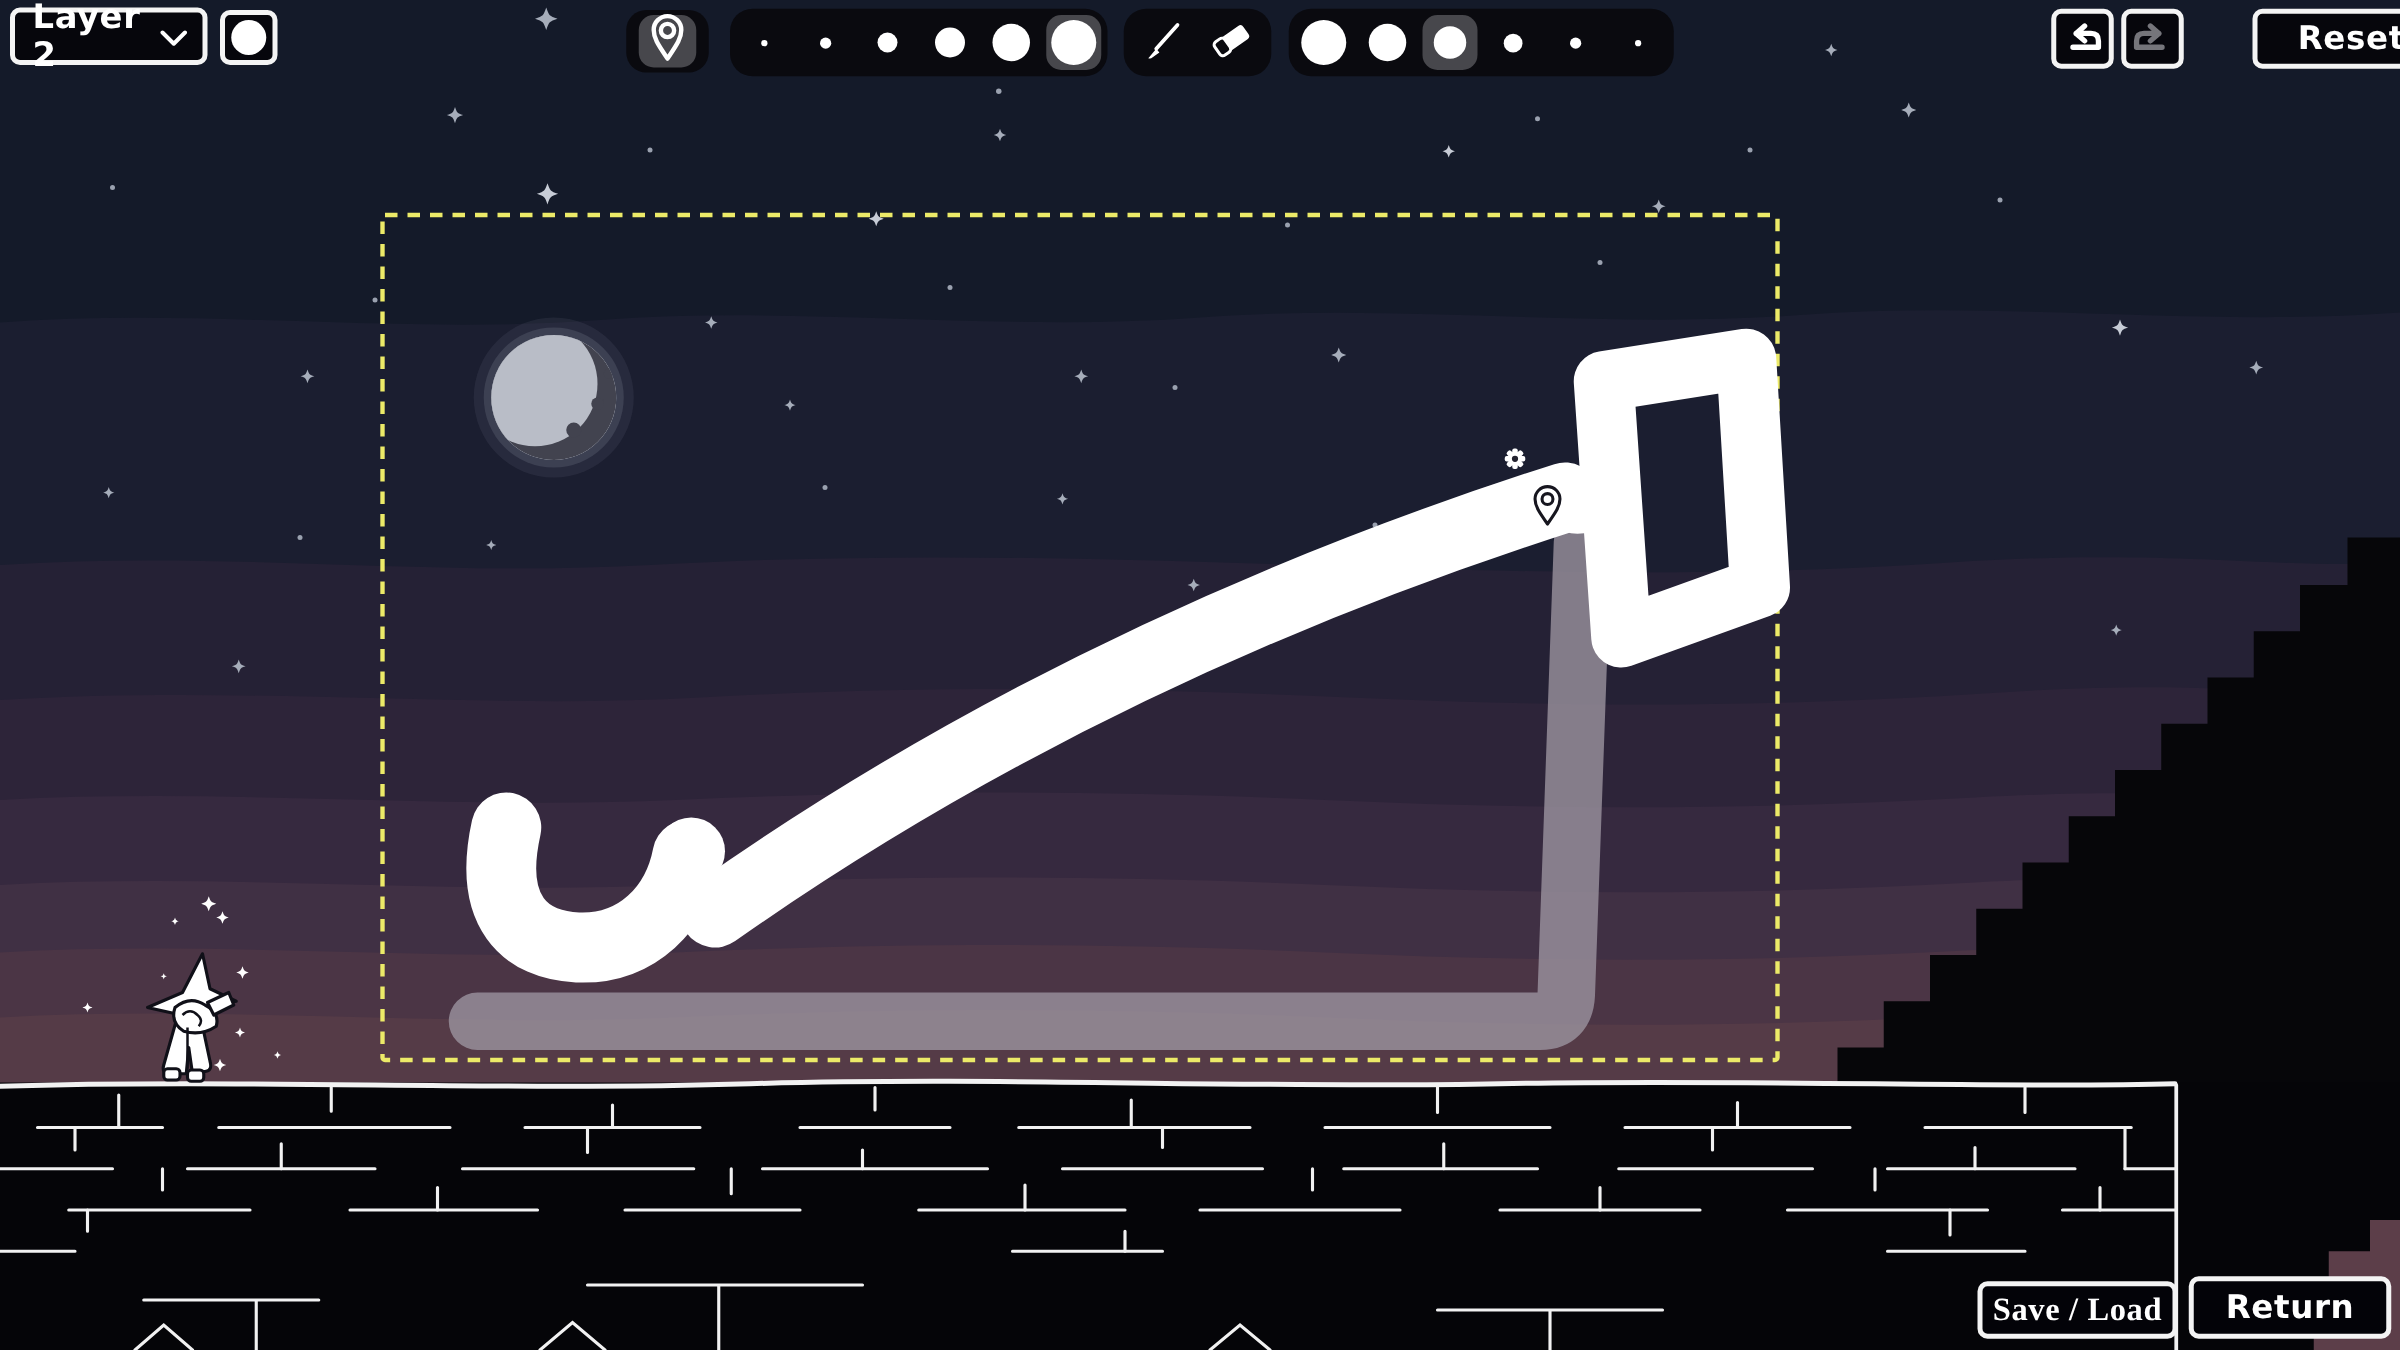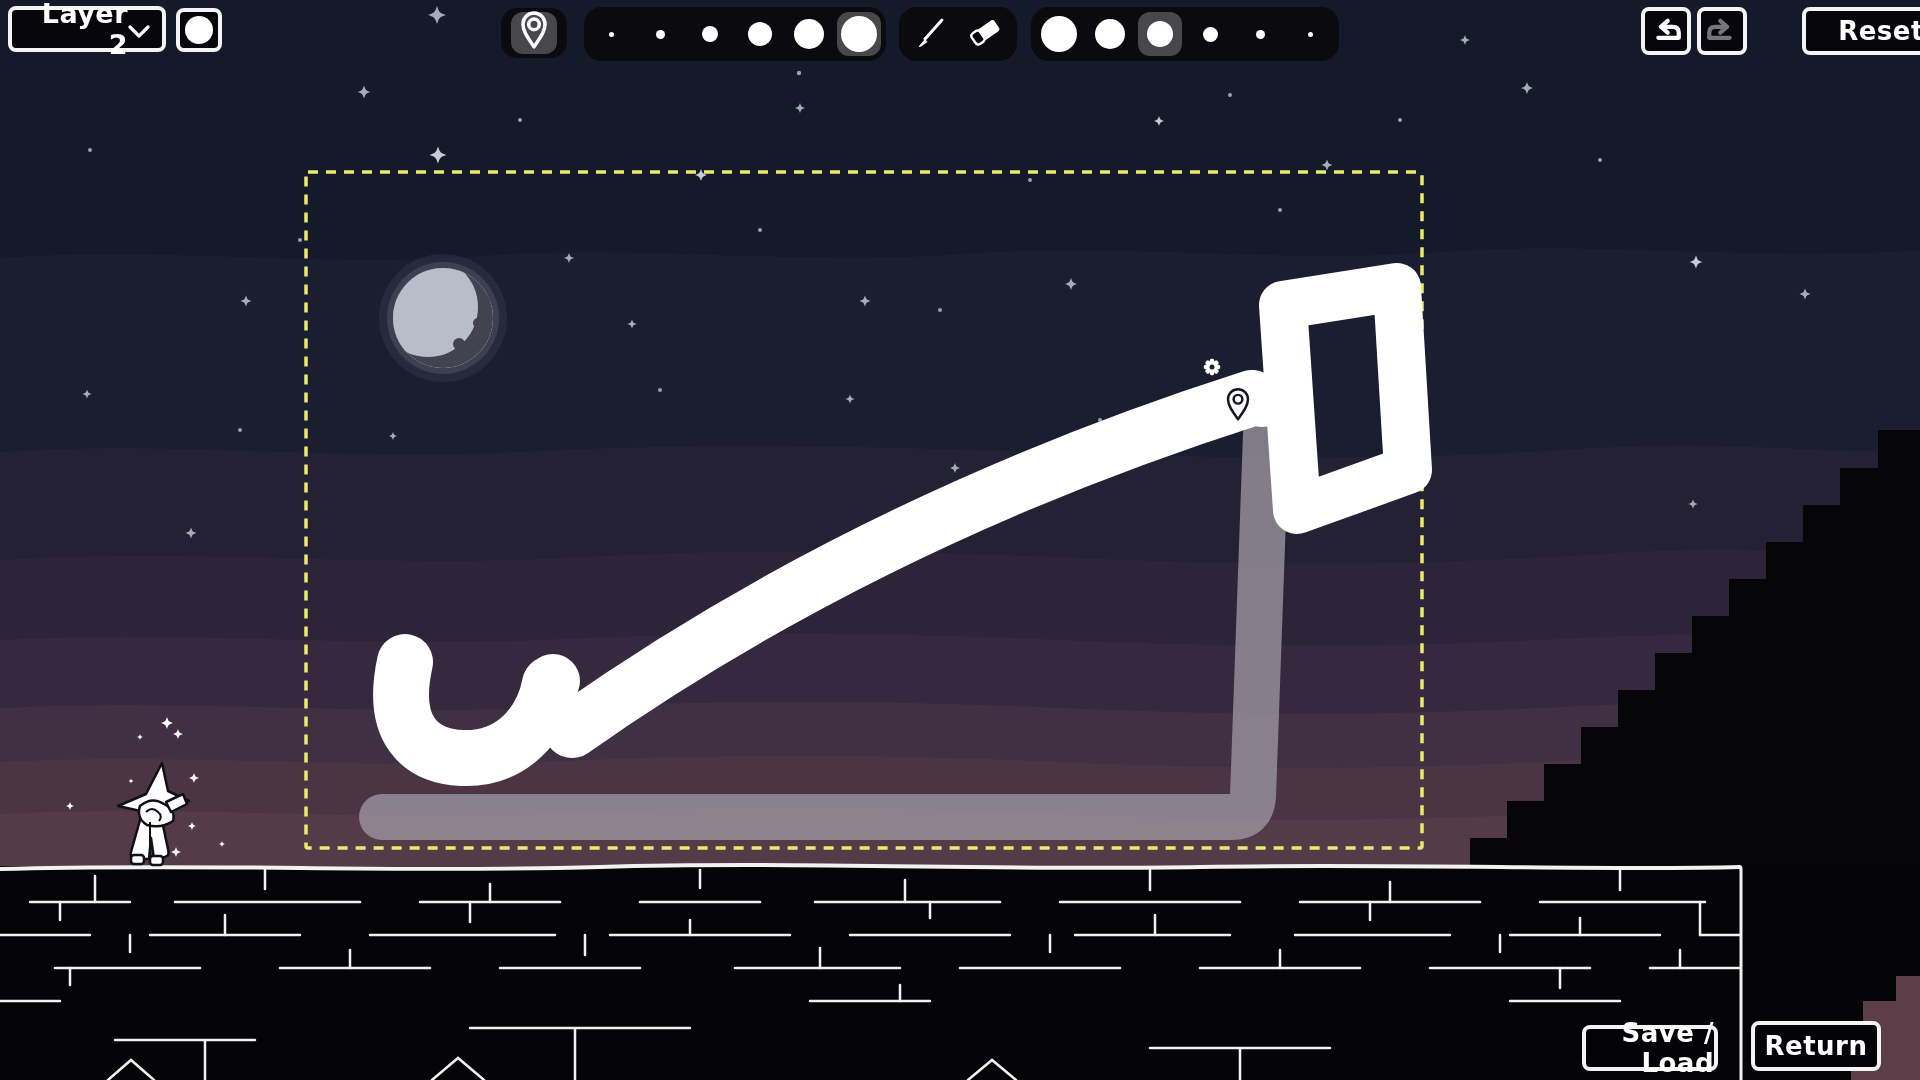--- a/index.html
+++ b/index.html
@@ -1,18 +1,18 @@
 <!DOCTYPE html>
 <html><head>
 <meta charset="utf-8">
 <style>
   html,body{margin:0;padding:0;background:#000;}
   .stage{position:relative;width:1920px;height:1080px;overflow:hidden;
          background:#141a29;font-family:"DejaVu Sans","Liberation Sans",sans-serif;
-         -webkit-user-select:none;user-select:none;text-align:right;}
+         -webkit-user-select:none;user-select:none;}
   .stage svg.scene{position:absolute;left:0;top:0;}
 
   
   .hd-btn{position:absolute;box-sizing:border-box;background:#06060c;border:4px solid #f4f4f4;
           border-radius:8px;color:#fff;display:flex;align-items:center;justify-content:center;
           font-weight:bold;font-size:26px;letter-spacing:.5px;cursor:pointer;}
   .hd-btn.small-icon svg{display:block;}
 
   
   .layer-dd{left:8px;top:6px;width:158px;height:46px;justify-content:space-between;
@@ -32,22 +32,22 @@
   .dot-slot.selected{background:#47474c;}
   .dot{background:#fff;border-radius:50%;display:block;}
   .tool-slot{width:46px;height:46px;display:flex;align-items:center;justify-content:center;cursor:pointer;}
 
   
   .undo-btn{left:1641px;top:7px;width:50px;height:48px;}
   .redo-btn{left:1697px;top:7px;width:50px;height:48px;}
   .reset-btn{left:1754px;top:7px;width:158px;height:48px;margin-left:48px;}
 
   
-  .save-btn{left:1582px;top:1025px;width:136px;height:46px;background:#030308;}
-  .return-btn{left:1751px;top:1021px;width:130px;height:50px;background:#030308;}
+  .save-btn{left:1582px;top:1025px;width:160px;height:46px;background:#030308;font-family:Liberation Serif, serif;}
+  .return-btn{left:1751px;top:1021px;width:162px;height:50px;background:#030308;}
 </style>
 </head>
 <body>
 
 <div class="stage">
 
   <div>
   <svg class="scene" width="1920" height="1080" viewBox="0 0 1920 1080">
     <defs>
       <path id="spark" d="M0 -10 C2.6 -2.6 2.6 -2.6 10 0 C2.6 2.6 2.6 2.6 0 10 C-2.6 2.6 -2.6 2.6 -10 0 C-2.6 -2.6 -2.6 -2.6 0 -10 Z"></path>

